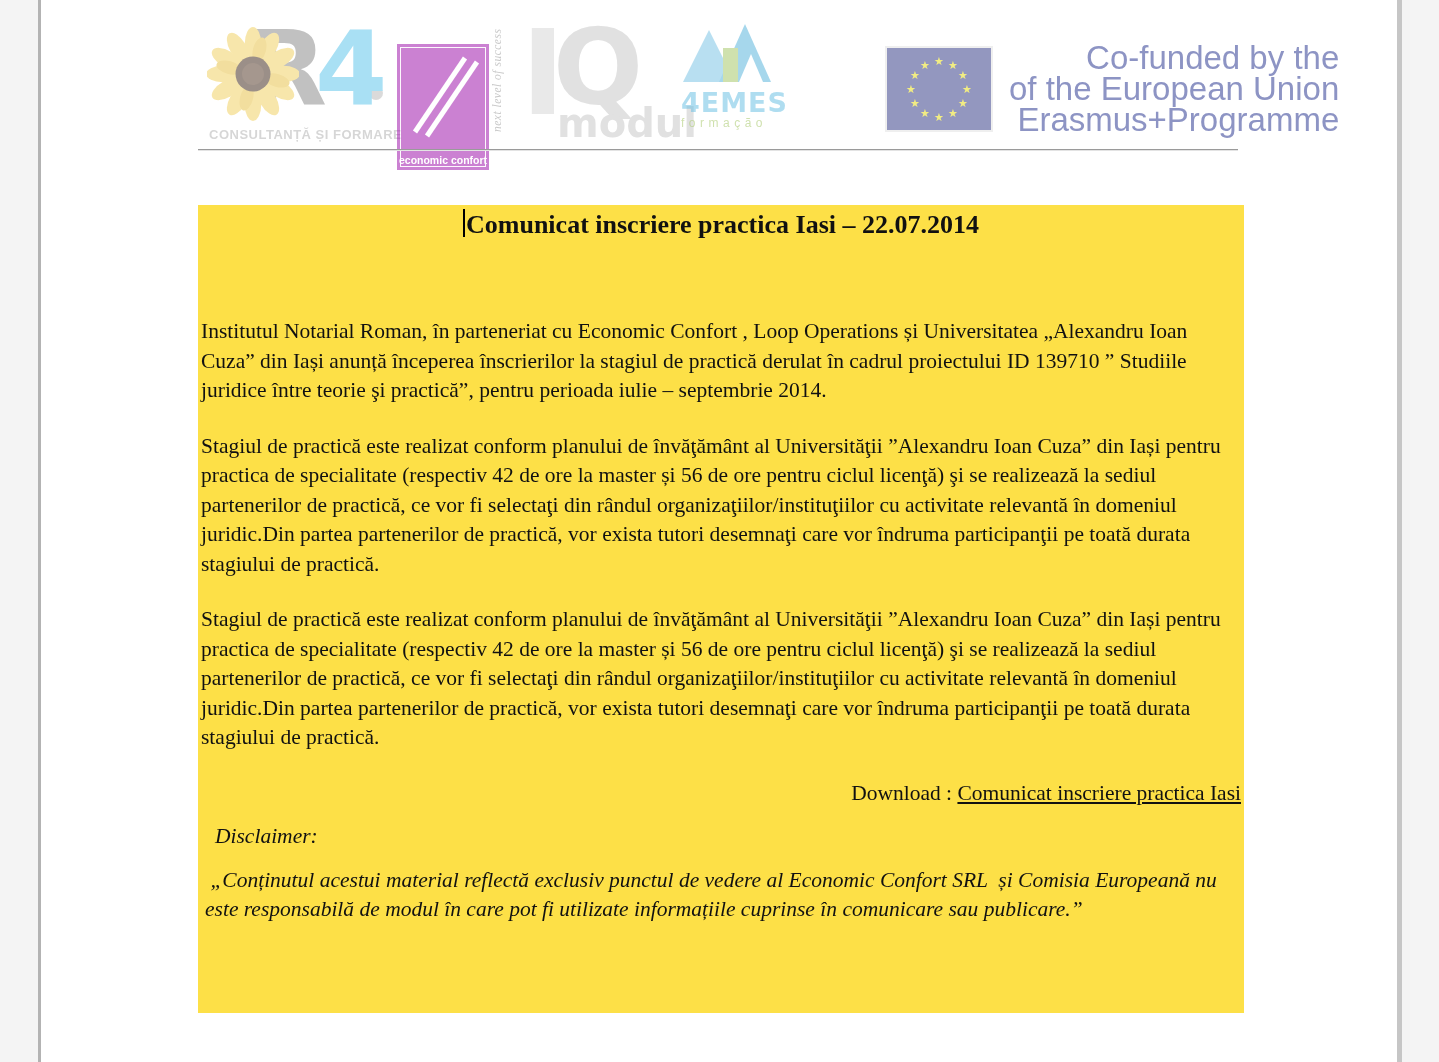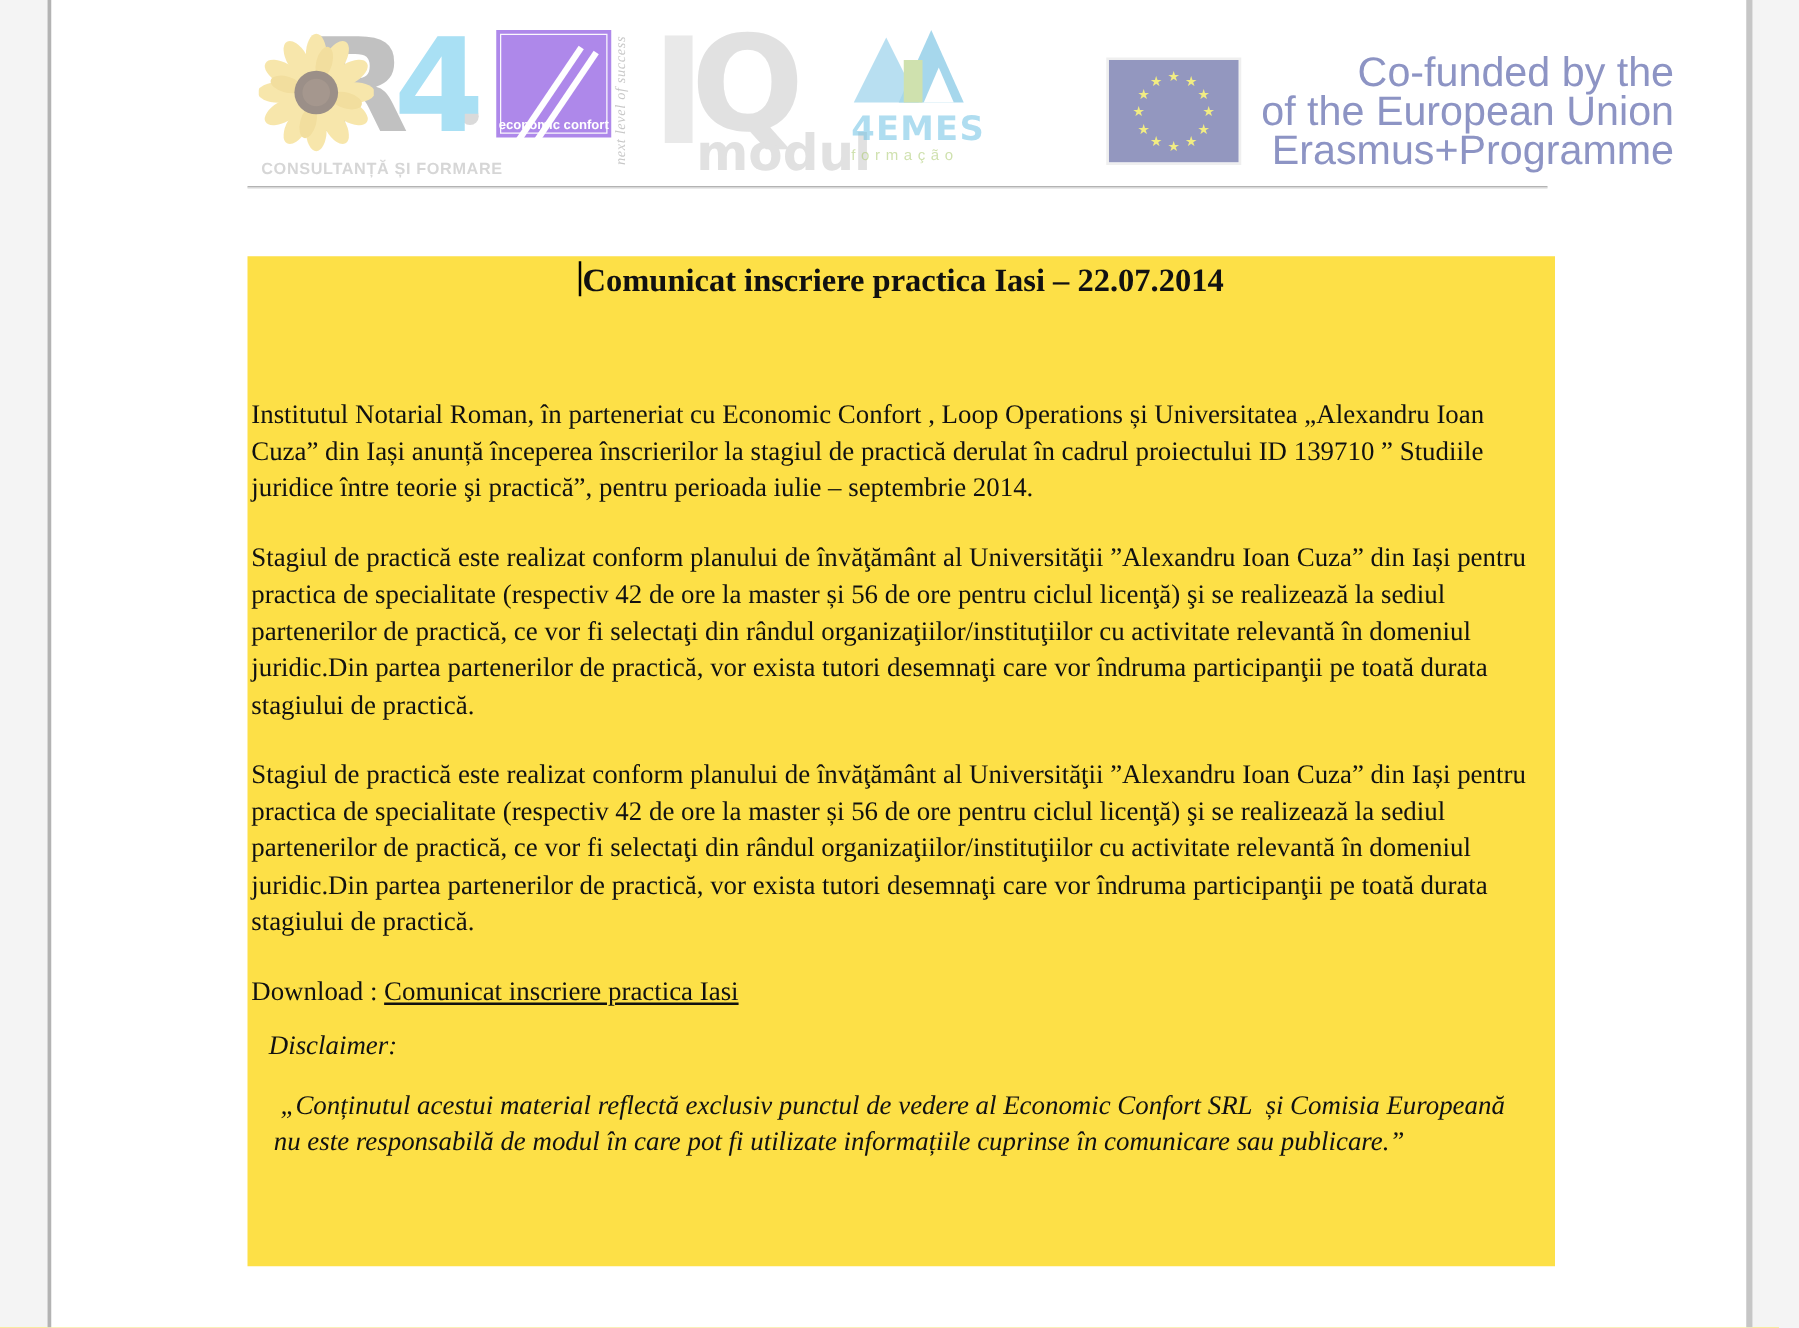--- a/index.html
+++ b/index.html
@@ -28,21 +28,21 @@
   
   .logo-r4{position:relative;width:170px;height:114px;}
   .logo-r4 .r{position:absolute;left:38px;top:-16px;font:bold 104px "DejaVu Sans",sans-serif;color:#8f8f8f;z-index:1;}
   .logo-r4 .four{position:absolute;left:106px;top:-16px;font:bold 104px "DejaVu Sans",sans-serif;color:#63c7ec;z-index:2;}
   .logo-r4 .dot{position:absolute;left:160px;top:62px;width:14px;height:14px;border-radius:50%;background:#bdbdbd;z-index:0;}
   .logo-r4 svg.sunflower{position:absolute;left:-2px;top:2px;z-index:3;}
   .logo-r4 .caption{position:absolute;left:0;bottom:-4px;width:100%;text-align:center;
     font:bold 13px "Liberation Sans",sans-serif;color:#b5b5b5;letter-spacing:.5px;white-space:nowrap;}
   
   .logo-ec-wrap{display:flex;align-items:flex-start;height:112px;}
-  .logo-ec{position:relative;width:92px;height:86px;background:#6d28d9;}
+  .logo-ec{position:relative;width:92px;height:126px;background:#a21caf;margin-top:20px;}
   .logo-ec::after{content:"";position:absolute;inset:3px;border:1.5px solid rgba(255,255,255,.95);pointer-events:none;}
   .logo-ec .ec-label{position:absolute;left:0;bottom:4px;width:100%;text-align:center;
     font:bold 10.5px "Liberation Sans",sans-serif;color:#ffffff;white-space:nowrap;}
   .ec-tagline{writing-mode:vertical-rl;transform:rotate(180deg);height:108px;
     font:italic 11.5px "Liberation Serif",serif;color:#9b9b9b;margin-left:2px;letter-spacing:.5px;}
   
   .logo-iq{position:relative;width:142px;height:114px;font-family:"DejaVu Sans",sans-serif;}
   .logo-iq .i{position:absolute;left:0;top:-20px;font-size:118px;font-weight:bold;color:#d8d8d8;}
   .logo-iq .q{position:absolute;left:32px;top:-18px;font-size:106px;font-weight:bold;color:#c9c9c9;}
   .logo-iq .level{position:absolute;left:36px;bottom:-8px;font-size:40px;font-weight:bold;color:#c9c9c9;}
@@ -62,24 +62,24 @@
     position:absolute;left:157px;top:205px;width:1046px;min-height:808px;
     background:#fde047;box-sizing:border-box;padding:2px 3px 6px 3px;
     color:#111;
   }
   .doc-title{
     text-align:center;font-weight:bold;font-size:26px;line-height:36px;
     margin:0 0 74px 0;
   }
   .caret{display:inline-block;width:2px;height:28px;background:#000;vertical-align:-4px;margin-right:1px;}
   .para{font-size:21.5px;line-height:29.5px;margin:0 0 26px 0;}
-  .dl-line{font-size:21.5px;line-height:29.5px;margin:0;}
+  .dl-line{font-size:21.5px;line-height:29.5px;margin:0;text-align:right;}
   .dl-link{color:#111;text-decoration:underline;cursor:pointer;}
   .disclaimer-label{font-style:italic;font-size:21.5px;line-height:29.5px;margin:14px;}
-  .disclaimer-text{font-style:italic;font-size:21.5px;line-height:29.5px;margin:18px;white-space:pre-wrap;}
+  .disclaimer-text{font-style:italic;font-size:21.5px;line-height:29.5px;margin:4px;white-space:pre-wrap;}
 </style>
 </head>
 <body>
 
 <div class="page">
 
   <div class="logos-row">
 
     <div class="logo-r4 faded">
       <span class="dot"></span>

